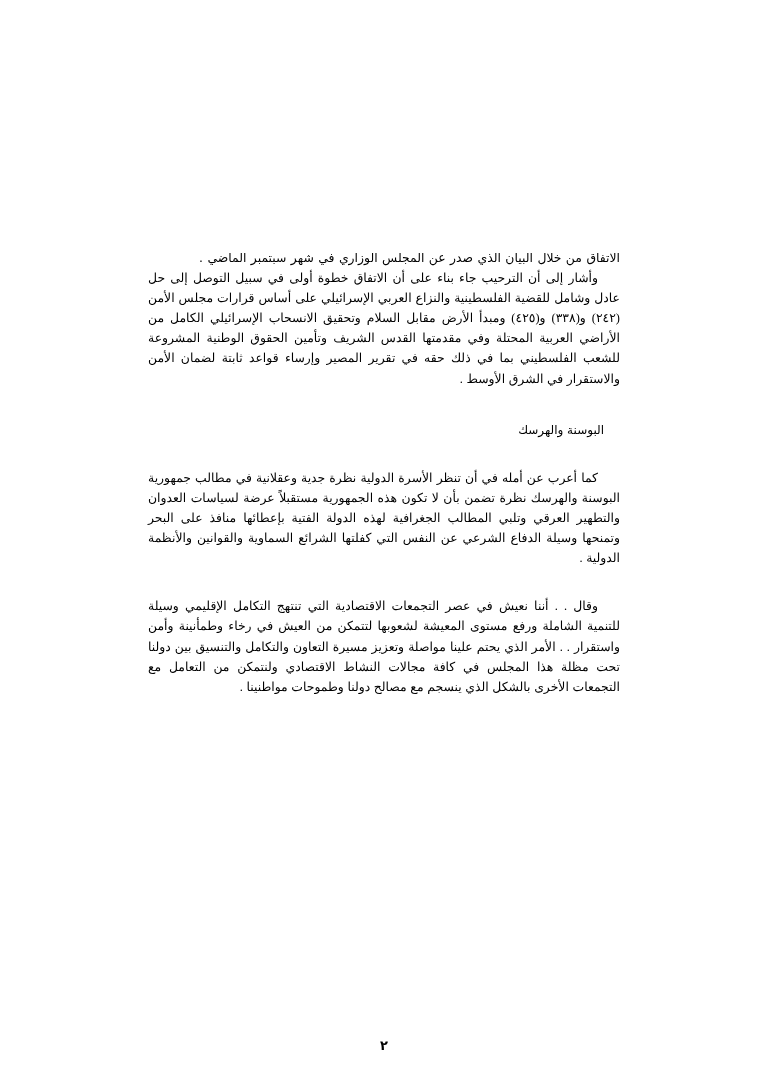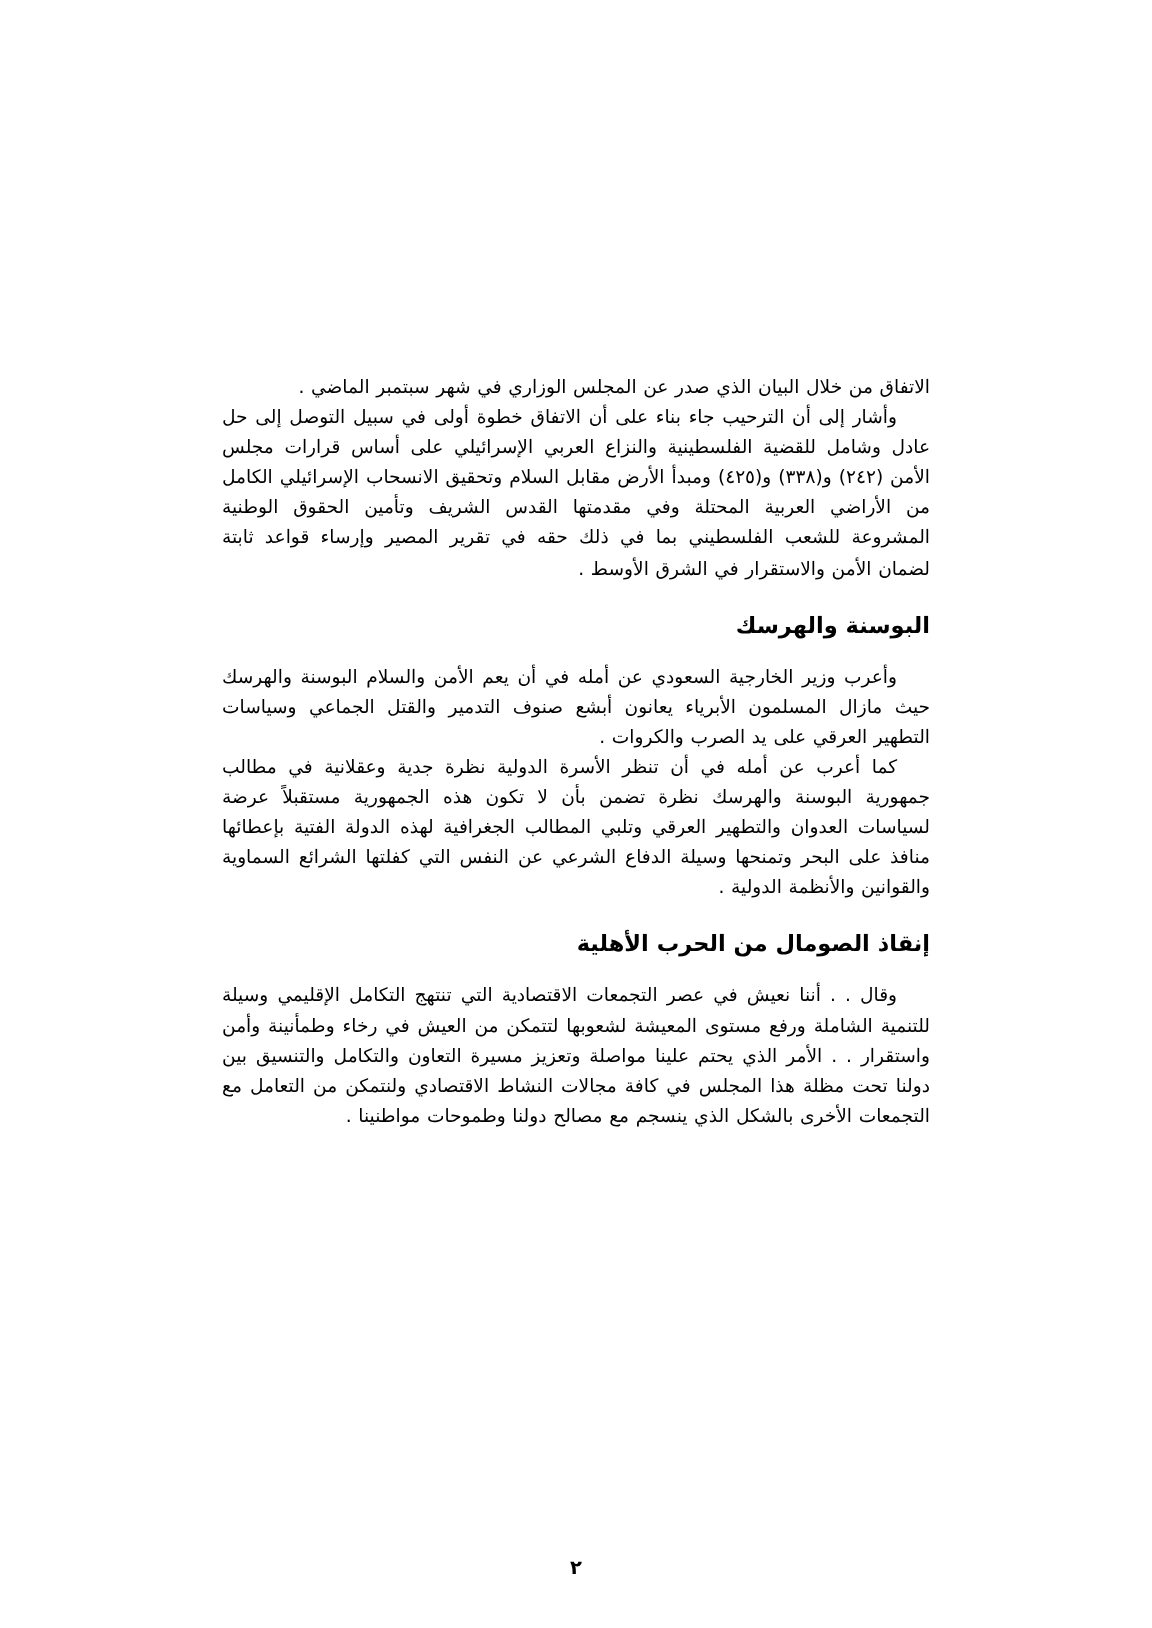--- a/index.html
+++ b/index.html
@@ -36,31 +36,32 @@
     margin: 0 0 0 0;
     font-size: 12.4px;
     line-height: 1.62;
     text-align: justify;
     text-justify: inter-word;
     letter-spacing: 0px;
     word-spacing: 0.5px;
   }
   .para.indent {
     text-indent: 22px;
+    font-family: Liberation Serif, serif;
   }
   .para.first {
     text-indent: 0;
   }
   .gap-md { height: 12px; }
   .gap-lg { height: 16px; }
   .heading {
-    font-size: 15px;
-    font-weight: bold;
+    font-size: 12px;
+    font-weight: normal;
     line-height: 1.6;
-    margin: 0;
+    margin: 16px;
     text-align: right;
   }
   .page-number {
     position: absolute;
     bottom: 32px;
     left: 0;
     width: 768px;
     text-align: center;
     font-size: 13px;
     font-weight: bold;
@@ -77,27 +78,25 @@
     <p class="para first">الاتفاق من خلال البيان الذي صدر عن المجلس الوزاري في شهر سبتمبر الماضي .</p>
 
     <p class="para indent">وأشار إلى أن الترحيب جاء بناء على أن الاتفاق خطوة أولى في سبيل التوصل إلى حل عادل وشامل للقضية الفلسطينية والنزاع العربي الإسرائيلي على أساس قرارات مجلس الأمن (٢٤٢) و(٣٣٨) و(٤٢٥) ومبدأ الأرض مقابل السلام وتحقيق الانسحاب الإسرائيلي الكامل من الأراضي العربية المحتلة وفي مقدمتها القدس الشريف وتأمين الحقوق الوطنية المشروعة للشعب الفلسطيني بما في ذلك حقه في تقرير المصير وإرساء قواعد ثابتة لضمان الأمن والاستقرار في الشرق الأوسط .</p>
 
     <div class="gap-lg"></div>
 
     <h2 class="heading">البوسنة والهرسك</h2>
 
     <div class="gap-md"></div>
 
-    <p class="para indent">وأعرب وزير الخارجية السعودي عن أمله في أن يعم الأمن والسلام البوسنة والهرسك حيث مازال المسلمون الأبرياء يعانون أبشع صنوف التدمير والقتل الجماعي وسياسات التطهير العرقي على يد الصرب والكروات .</p>
 
     <p class="para indent">كما أعرب عن أمله في أن تنظر الأسرة الدولية نظرة جدية وعقلانية في مطالب جمهورية البوسنة والهرسك نظرة تضمن بأن لا تكون هذه الجمهورية مستقبلاً عرضة لسياسات العدوان والتطهير العرقي وتلبي المطالب الجغرافية لهذه الدولة الفتية بإعطائها منافذ على البحر وتمنحها وسيلة الدفاع الشرعي عن النفس التي كفلتها الشرائع السماوية والقوانين والأنظمة الدولية .</p>
 
     <div class="gap-lg"></div>
 
-    <h2 class="heading">إنقاذ الصومال من الحرب الأهلية</h2>
 
     <div class="gap-md"></div>
 
 
     <p class="para indent">وقال . . أننا نعيش في عصر التجمعات الاقتصادية التي تنتهج التكامل الإقليمي وسيلة للتنمية الشاملة ورفع مستوى المعيشة لشعوبها لتتمكن من العيش في رخاء وطمأنينة وأمن واستقرار . . الأمر الذي يحتم علينا مواصلة وتعزيز مسيرة التعاون والتكامل والتنسيق بين دولنا تحت مظلة هذا المجلس في كافة مجالات النشاط الاقتصادي ولنتمكن من التعامل مع التجمعات الأخرى بالشكل الذي ينسجم مع مصالح دولنا وطموحات مواطنينا .</p>
 
 
   </div>
 
   <div class="page-number">٢</div>

